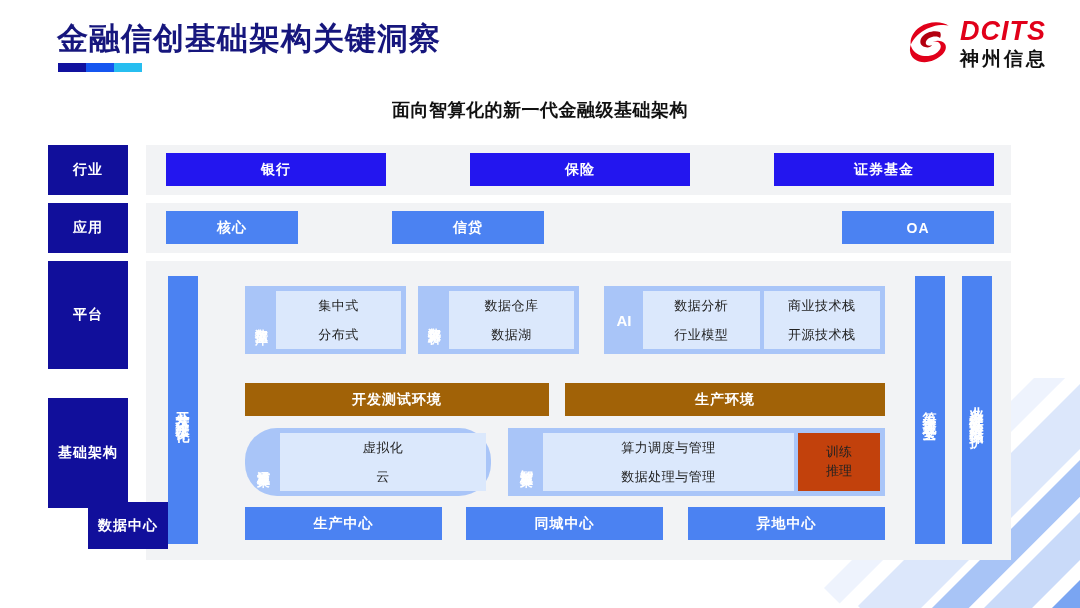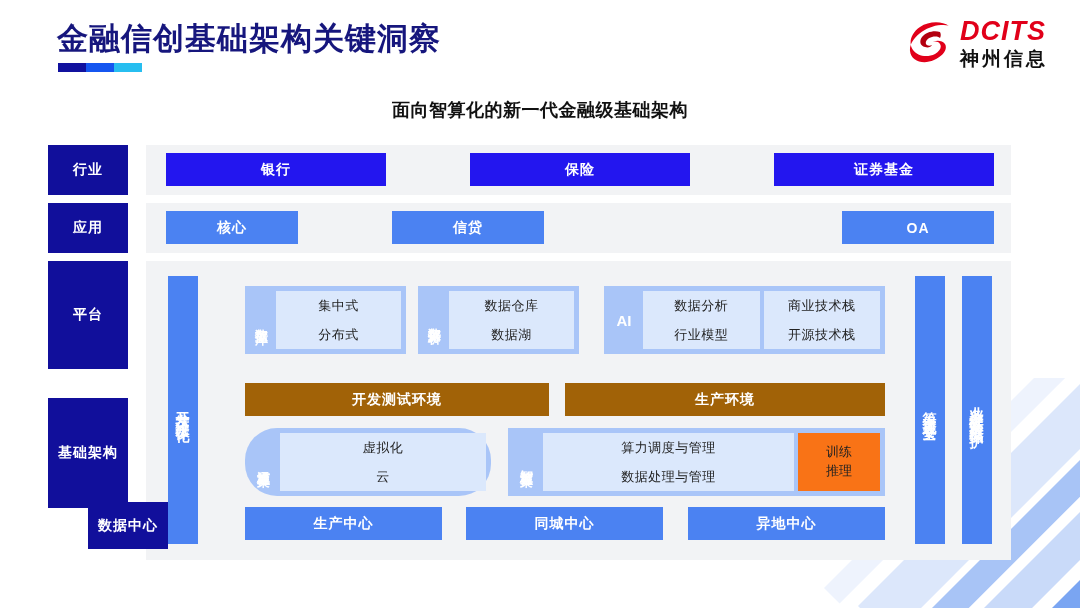--- a/index.html
+++ b/index.html
@@ -82,21 +82,21 @@
   .group-row{flex:1;display:flex;gap:4px;}
   .cell{
     flex:1;background:#dbe8fc;color:#222;font-size:13px;
     display:flex;align-items:center;justify-content:center;letter-spacing:.5px;
   }
   .ai-lbl{
     color:#fff;font-size:15px;font-weight:bold;width:30px;flex:0 0 30px;
     display:flex;align-items:center;justify-content:center;
   }
   .sidecell{
-    background:#f97316;color:#222;font-size:13px;line-height:1.45;
+    background:#c2410c;color:#222;font-size:13px;line-height:1.45;
     display:flex;flex-direction:column;align-items:center;justify-content:center;
     width:82px;flex:0 0 82px;margin-left:4px;text-align:center;
   }
 
   .wide-chip{
     position:absolute;background:#a16207;color:#fff;font-size:14px;font-weight:bold;
     display:flex;align-items:center;justify-content:center;letter-spacing:1px;
   }
   .dc-chip{
     position:absolute;background:#4b82f2;color:#fff;font-size:14px;font-weight:bold;

